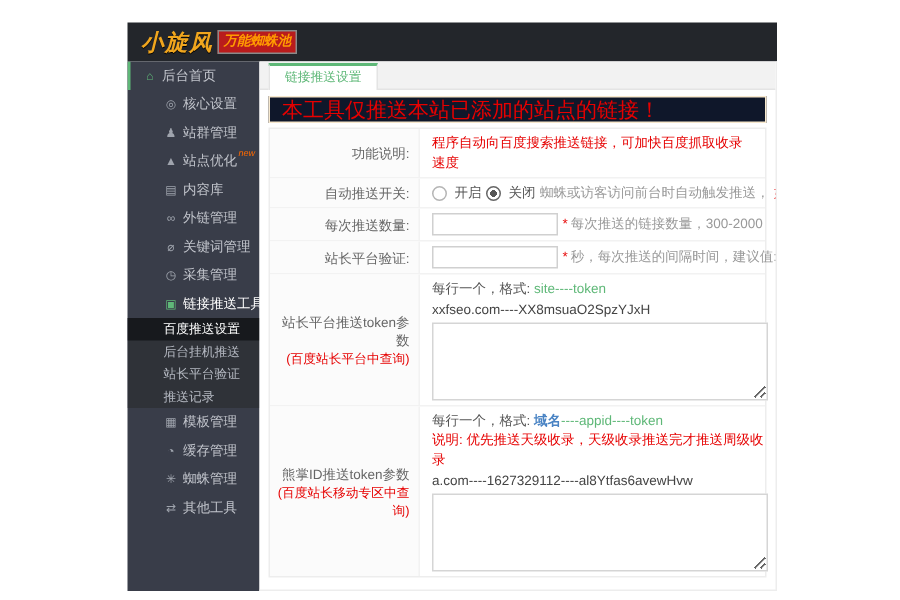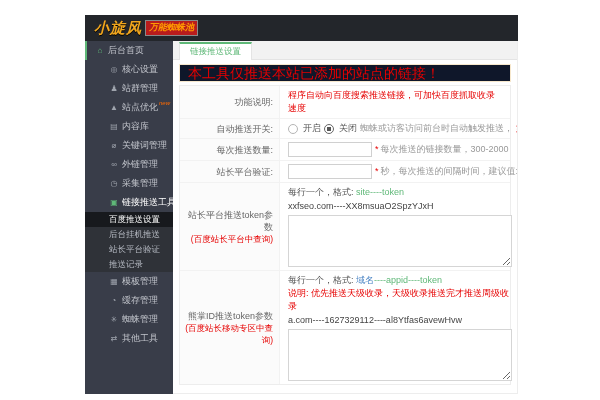--- a/index.html
+++ b/index.html
@@ -55,21 +55,21 @@
     text-align:right;padding:3px 6px 3px 2px;color:#666;box-sizing:border-box;
     display:flex;flex-direction:column;justify-content:center;line-height:12px;}
   .cell-label .sub{color:#e60000;font-size:8.5px;}
   .cell-value{flex:1;padding:3px 8px;color:#999;line-height:13px;display:flex;
     flex-direction:column;justify-content:center;}
   .inline{flex-direction:row;align-items:center;gap:3px;flex-wrap:nowrap;white-space:nowrap;}
   .txt-red{color:#e60000;}
   .txt-gray{color:#999;}
   .txt-dark{color:#555;}
   .txt-green{color:#5fb878;}
-  .txt-blue{color:#4a84c4;}
+  .txt-blue{color:#4a84c4;font-weight:bold;}
   .star{color:#e60000;margin-right:2px;}
 
   .radio{display:inline-block;width:8px;height:8px;border:1px solid #b5b5b5;
     border-radius:50%;background:#fff;margin-right:2px;vertical-align:-1px;}
   .radio.checked{border-color:#666;
     background:radial-gradient(circle,#555 0 2.2px,#fff 2.4px);}
 
   .field-input{width:84px;height:15px;border:1px solid #d0d0d0;font-size:9px;
     padding:0 3px;box-sizing:border-box;color:#333;}
   .field-area{width:224px;height:52px;border:1px solid #d5d5d5;resize:vertical;
@@ -96,24 +96,24 @@
     <div class="side-item">
       <span class="icn">♟</span><span>站群管理</span>
     </div>
     <div class="side-item">
       <span class="icn">▲</span><span>站点优化</span><span class="badge-new">new</span>
     </div>
     <div class="side-item">
       <span class="icn">▤</span><span>内容库</span>
     </div>
     <div class="side-item">
+      <span class="icn">∞</span><span>外链管理</span>
+    </div>
+    <div class="side-item">
       <span class="icn">⌀</span><span>关键词管理</span>
-    </div>
-    <div class="side-item">
-      <span class="icn">∞</span><span>外链管理</span>
     </div>
     <div class="side-item">
       <span class="icn">◷</span><span>采集管理</span>
     </div>
     <div class="side-item active-parent">
       <span class="icn">▣</span><span>链接推送工具</span><span class="badge-new">new</span>
     </div>
 
     <div class="submenu">
       <div class="sub-item active">百度推送设置</div>

